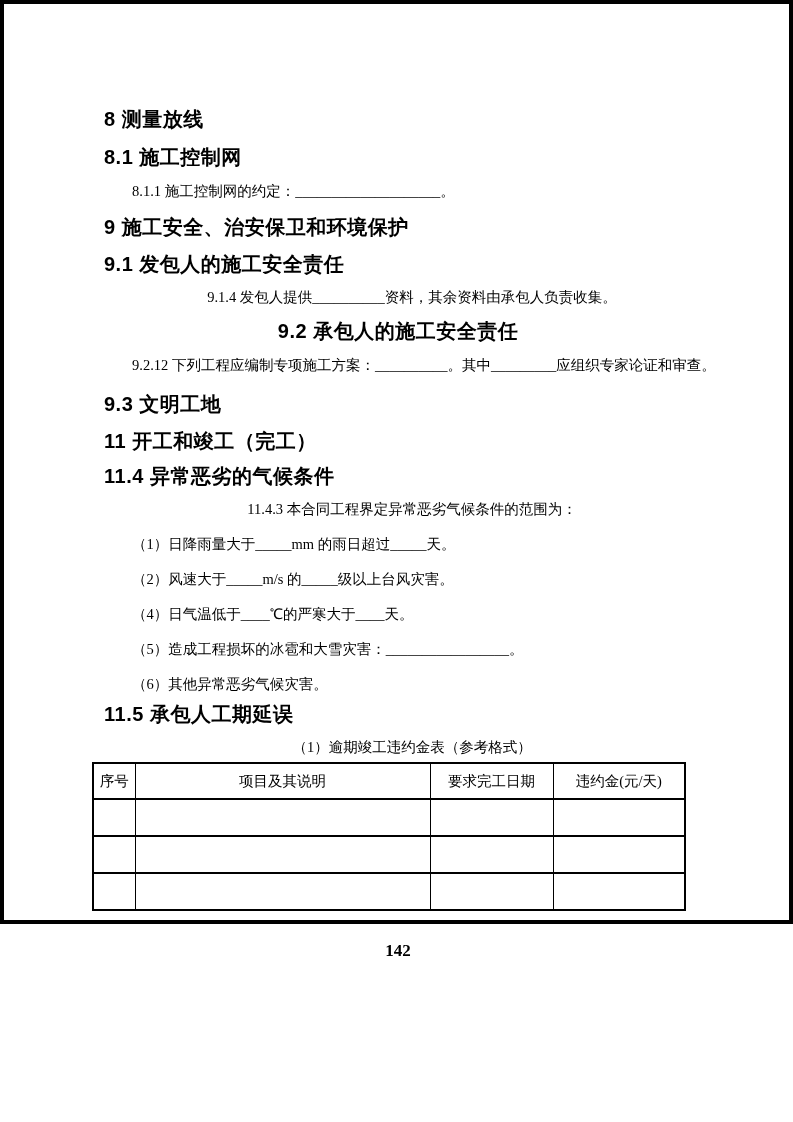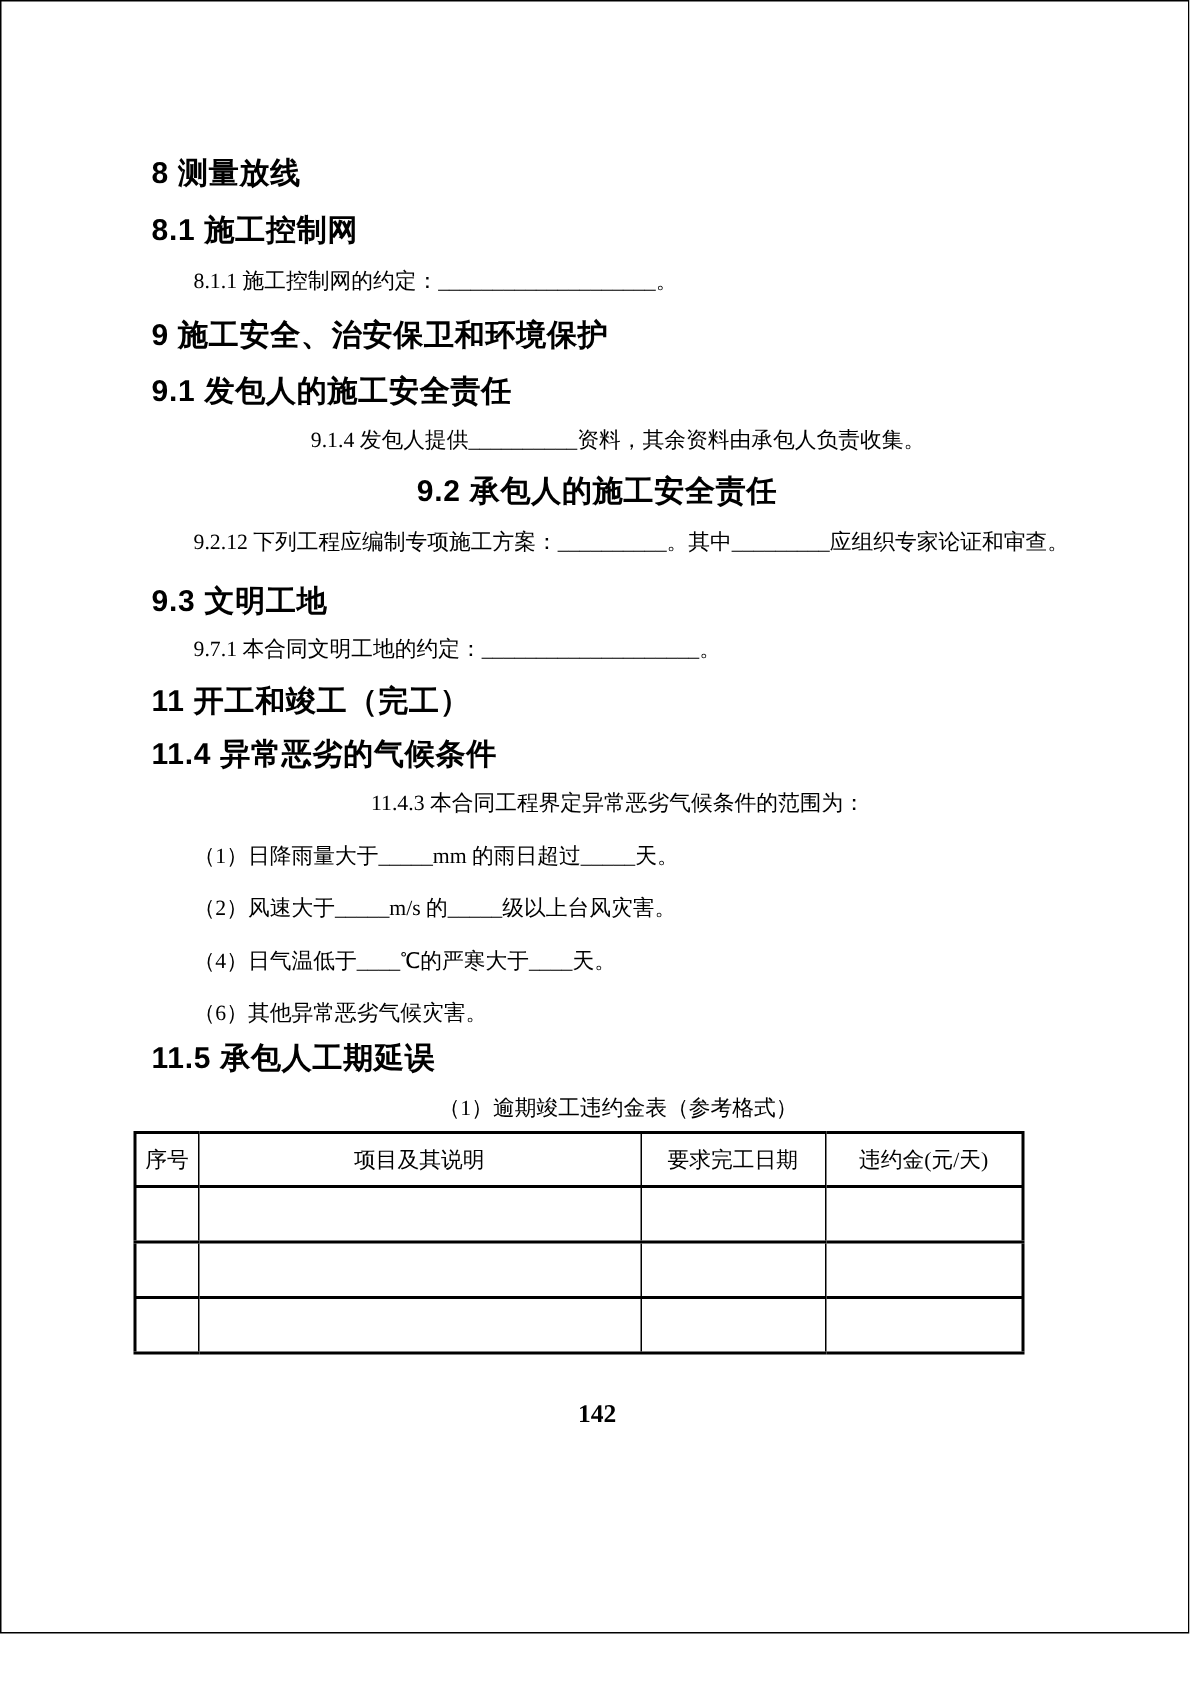--- a/index.html
+++ b/index.html
@@ -6,22 +6,22 @@
   body {
     width: 793px; height: 1122px;
     background: #ffffff;
     font-family: "Liberation Serif", serif;
     color: #000000;
     position: relative;
     overflow: hidden;
   }
   .page {
     box-sizing: border-box;
-    width: 793px; height: 1089px;
-    border: 1px solid #000000;
+    width: 793px; height: 924px;
+    border: 4px solid #000000;
     background: #ffffff;
   }
   .content {
     box-sizing: border-box;
     padding: 103px 97px 0 100px;
   }
   .h1, .h2 {
     font-family: "Liberation Sans", sans-serif;
     font-weight: bold;
     font-size: 20px;
@@ -84,29 +84,29 @@
     <div class="p mt13">8.1.1 施工控制网的约定：____________________。</div>
 
     <div class="h1 mt14">9 施工安全、治安保卫和环境保护</div>
     <div class="h2 mt13">9.1 发包人的施工安全责任</div>
     <div class="p mt12">9.1.4 发包人提供__________资料，其余资料由承包人负责收集。</div>
 
     <div class="h2 mt12">9.2 承包人的施工安全责任</div>
     <div class="p mt13">9.2.12 下列工程应编制专项施工方案：__________。其中_________应组织专家论证和审查。</div>
 
     <div class="h2 mt17">9.3 文明工地</div>
-    <div class="p mt11">9.7.1 本合同文明工地的约定：____________________。</div>
 
     <div class="h1 mt13">11 开工和竣工（完工）</div>
     <div class="h2 mt11">11.4 异常恶劣的气候条件</div>
     <div class="p mt12">11.4.3 本合同工程界定异常恶劣气候条件的范围为：</div>
 
     <div class="p mt16">（1）日降雨量大于_____mm 的雨日超过_____天。</div>
     <div class="p mt16">（2）风速大于_____m/s 的_____级以上台风灾害。</div>
     <div class="p mt16">（4）日气温低于____℃的严寒大于____天。</div>
+    <div class="p mt16">（5）造成工程损坏的冰雹和大雪灾害：_________________。</div>
     <div class="p mt16">（6）其他异常恶劣气候灾害。</div>
 
     <div class="h2 mt8">11.5 承包人工期延误</div>
     <div class="p mt12">（1）逾期竣工违约金表（参考格式）</div>
 
     <table class="penalty">
       <colgroup>
         <col class="col-no">
           <col class="col-item">
           <col class="col-date">

